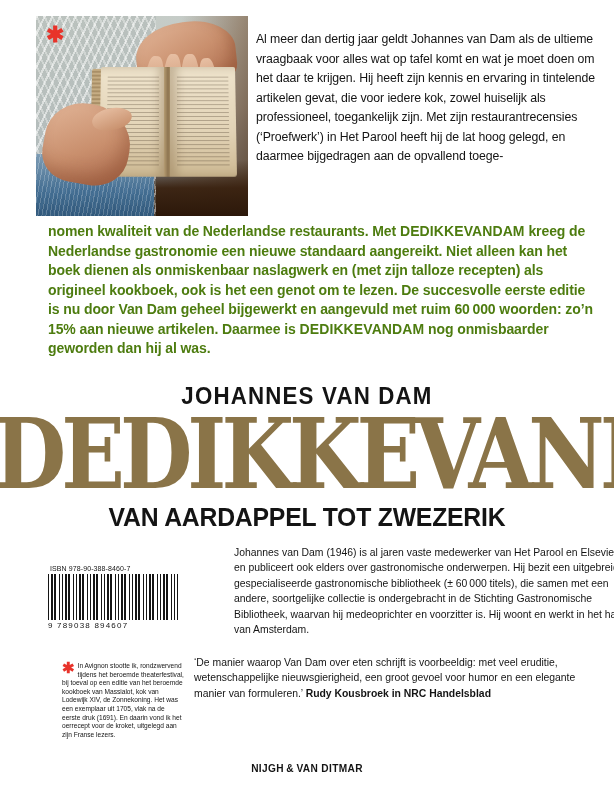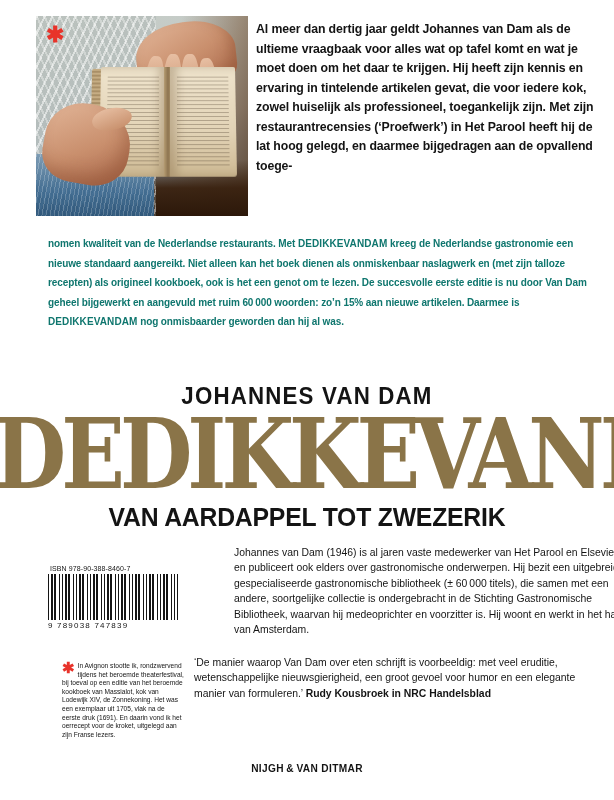--- a/index.html
+++ b/index.html
@@ -77,28 +77,28 @@
   .txtlines { position:absolute; left:7px; right:7px; top:10px; height:92px;
     background:repeating-linear-gradient(to bottom, rgba(60,44,28,.55) 0 1px, rgba(0,0,0,0) 1px 4px);
     opacity:.55; }
   .asterisk-photo {
     position:absolute; left:10px; top:8px; font-size:22px; line-height:22px;
     color:#e8332a; font-weight:700; font-family:"Liberation Sans", sans-serif;
   }
 
   
   .blurb-top {
-    position:absolute; left:256px; top:20px; width:340px;
-    font-size:12.3px; line-height:19.5px; font-weight:700;
+    position:absolute; left:256px; top:30px; width:340px;
+    font-size:12.3px; line-height:19.5px; font-weight:400;
     letter-spacing:-.1px; color:#141414;
   }
   .blurb-rest {
-    position:absolute; left:48px; top:234px; width:548px;
-    font-size:10px; line-height:19.5px; font-weight:700;
-    letter-spacing:-.1px; color:#0f766e;
+    position:absolute; left:48px; top:222px; width:548px;
+    font-size:14px; line-height:19.5px; font-weight:700;
+    letter-spacing:-.1px; color:#4d7c0f;
   }
   .blurb-rest b, .blurb-top b { font-weight:700; letter-spacing:.1px; }
 
   
   .author-line {
     position:absolute; left:0; right:0; top:383px; text-align:center;
     font-size:23px; font-weight:700; letter-spacing:1.2px; color:#141414;
     transform:scaleX(.97);
   }
   .main-title {
@@ -187,21 +187,21 @@
 
   <div class="blurb-rest"><span>nomen kwaliteit van de Nederlandse restaurants. Met </span><b>DEDIKKEVANDAM</b><span> kreeg de Nederlandse gastronomie een nieuwe standaard aangereikt. Niet alleen kan het boek dienen als onmiskenbaar naslagwerk en (met zijn talloze recepten) als origineel kookboek, ook is het een genot om te lezen. De succesvolle eerste editie is nu door Van Dam geheel bijgewerkt en aangevuld met ruim 60 000 woorden: zo’n 15% aan nieuwe artikelen. Daarmee is </span><b>DEDIKKEVANDAM</b><span> nog onmisbaarder geworden dan hij al was.</span></div>
 
   <div class="author-line">JOHANNES VAN DAM</div>
   <div class="main-title">DEDIKKEVANDAM</div>
   <div class="subtitle">VAN AARDAPPEL TOT ZWEZERIK</div>
 
   <div class="barcode-box">
     <div class="isbn-text">ISBN 978-90-388-8460-7</div>
     <div class="bars"></div>
-    <div class="bars-digits">9  789038  747839</div>
+    <div class="bars-digits">9  789038  894607</div>
   </div>
 
   <div class="footnote"><span class="ast">✱</span><span>In Avignon stootte ik, rondzwervend tijdens het beroemde theaterfestival, bij toeval op een editie van het beroemde kookboek van Massialot, kok van Lodewijk XIV, de Zonnekoning. Het was een exemplaar uit 1705, vlak na de eerste druk (1691). En daarin vond ik het oerrecept voor de kroket, uitgelegd aan zijn Franse lezers.</span></div>
 
   <div class="bio">Johannes van Dam (1946) is al jaren vaste medewerker van Het Parool en Elsevier en publiceert ook elders over gastronomische onderwerpen. Hij bezit een uitgebreide, gespecialiseerde gastronomische bibliotheek (± 60 000 titels), die samen met een andere, soortgelijke collectie is ondergebracht in de Stichting Gastronomische Bibliotheek, waarvan hij medeoprichter en voorzitter is. Hij woont en werkt in het hart van Amsterdam.</div>
 
   <div class="quote"><span>‘De manier waarop Van Dam over eten schrijft is voorbeeldig: met veel eruditie, wetenschappelijke nieuwsgierigheid, een groot gevoel voor humor en een elegante manier van formuleren.’ </span><b>Rudy Kousbroek in NRC Handelsblad</b></div>
 
   <div class="publisher">NIJGH &amp; VAN DITMAR</div>
 

